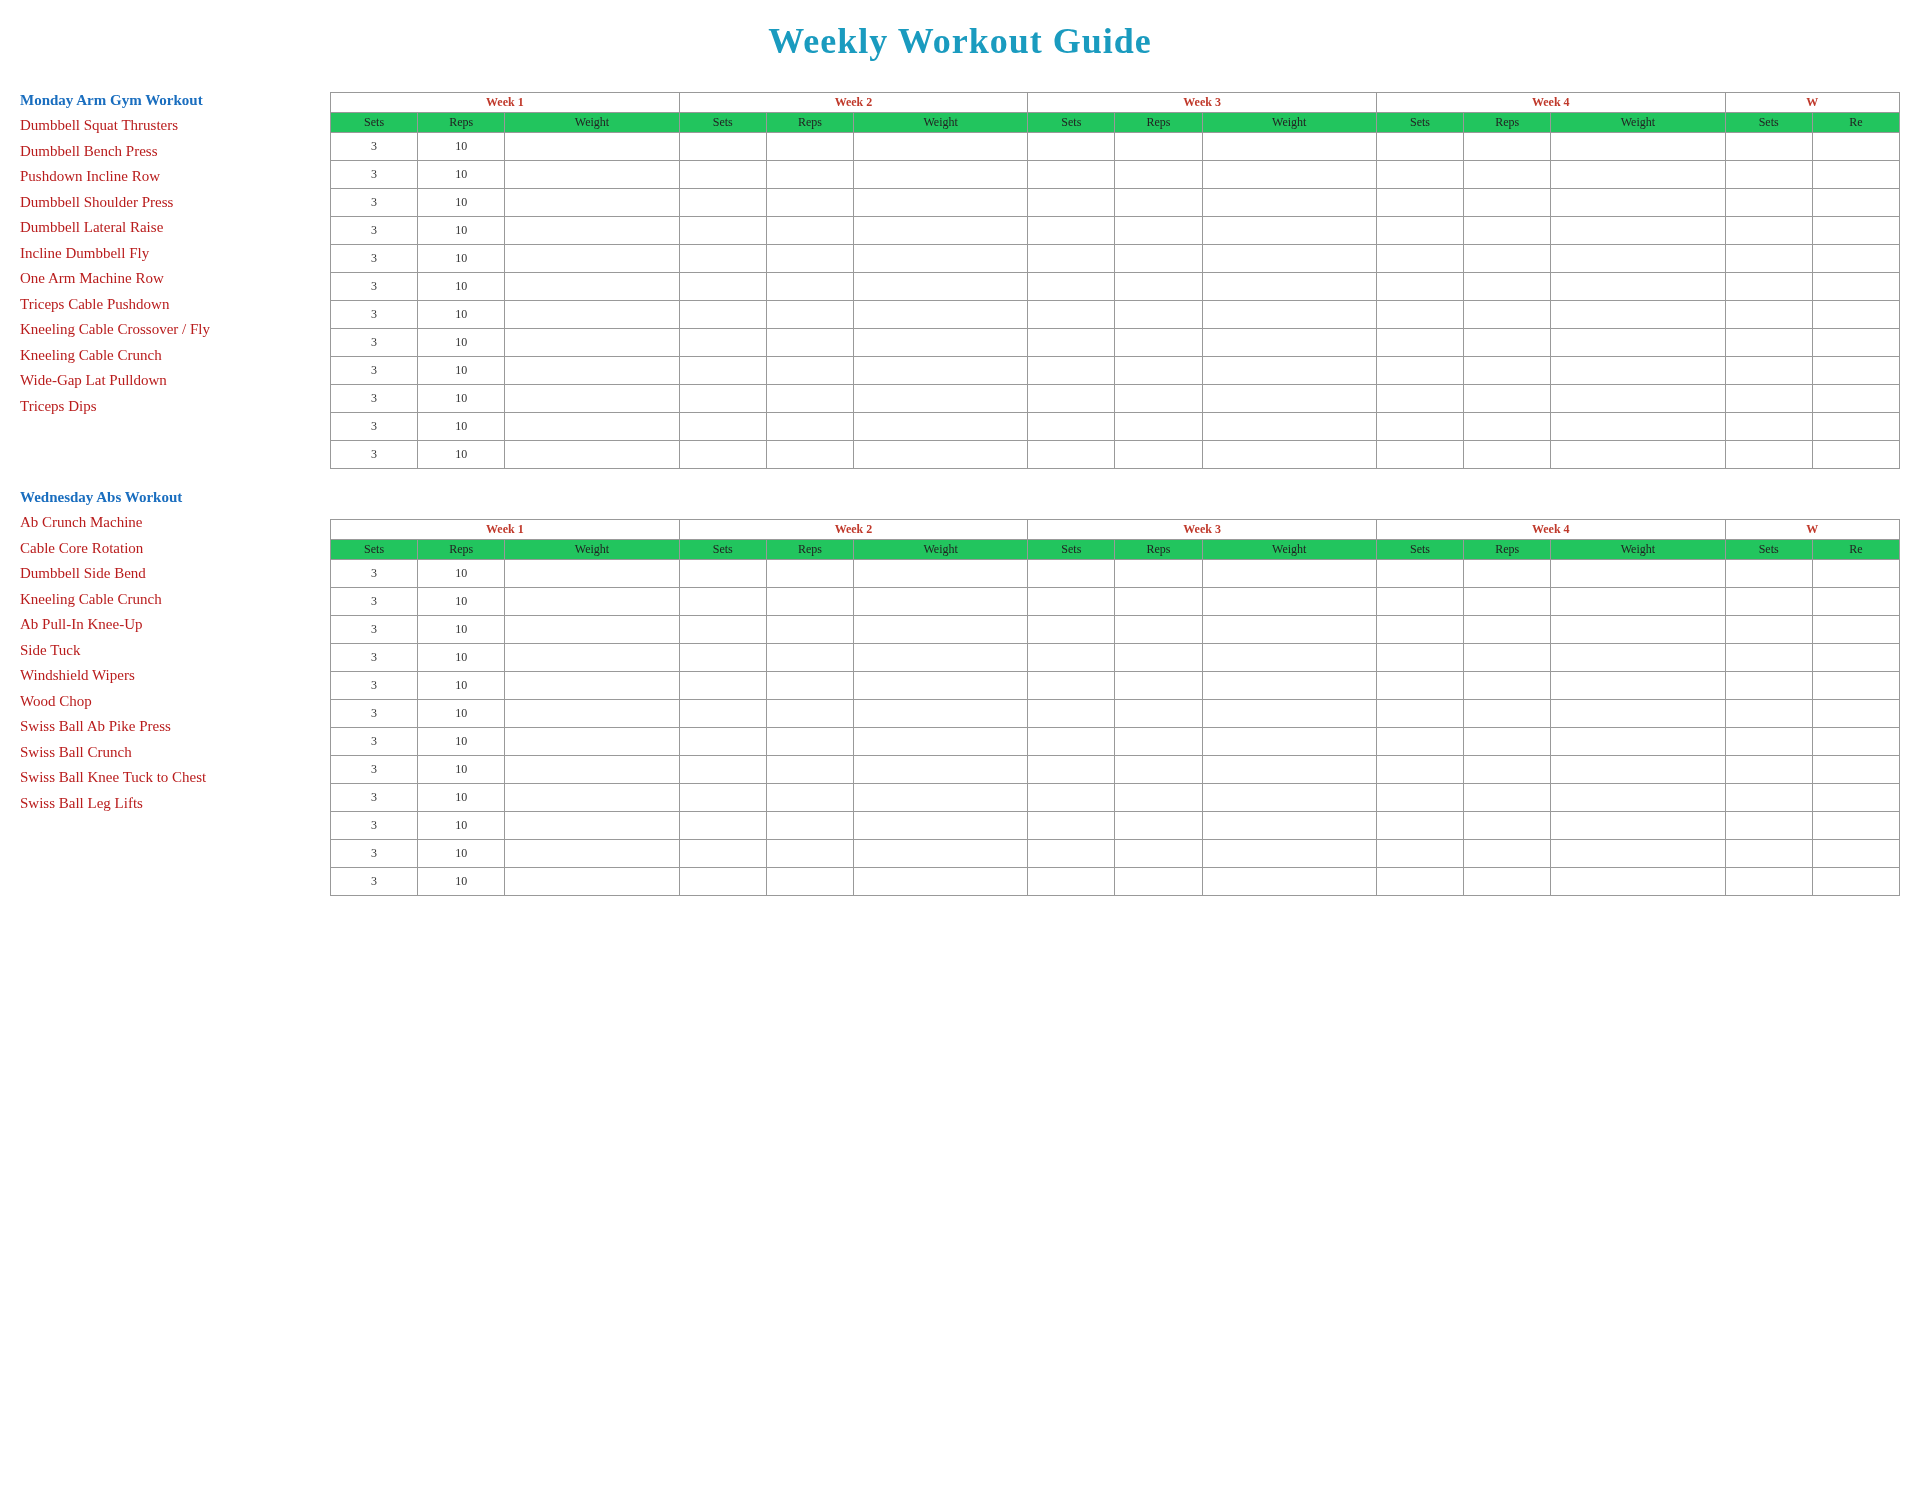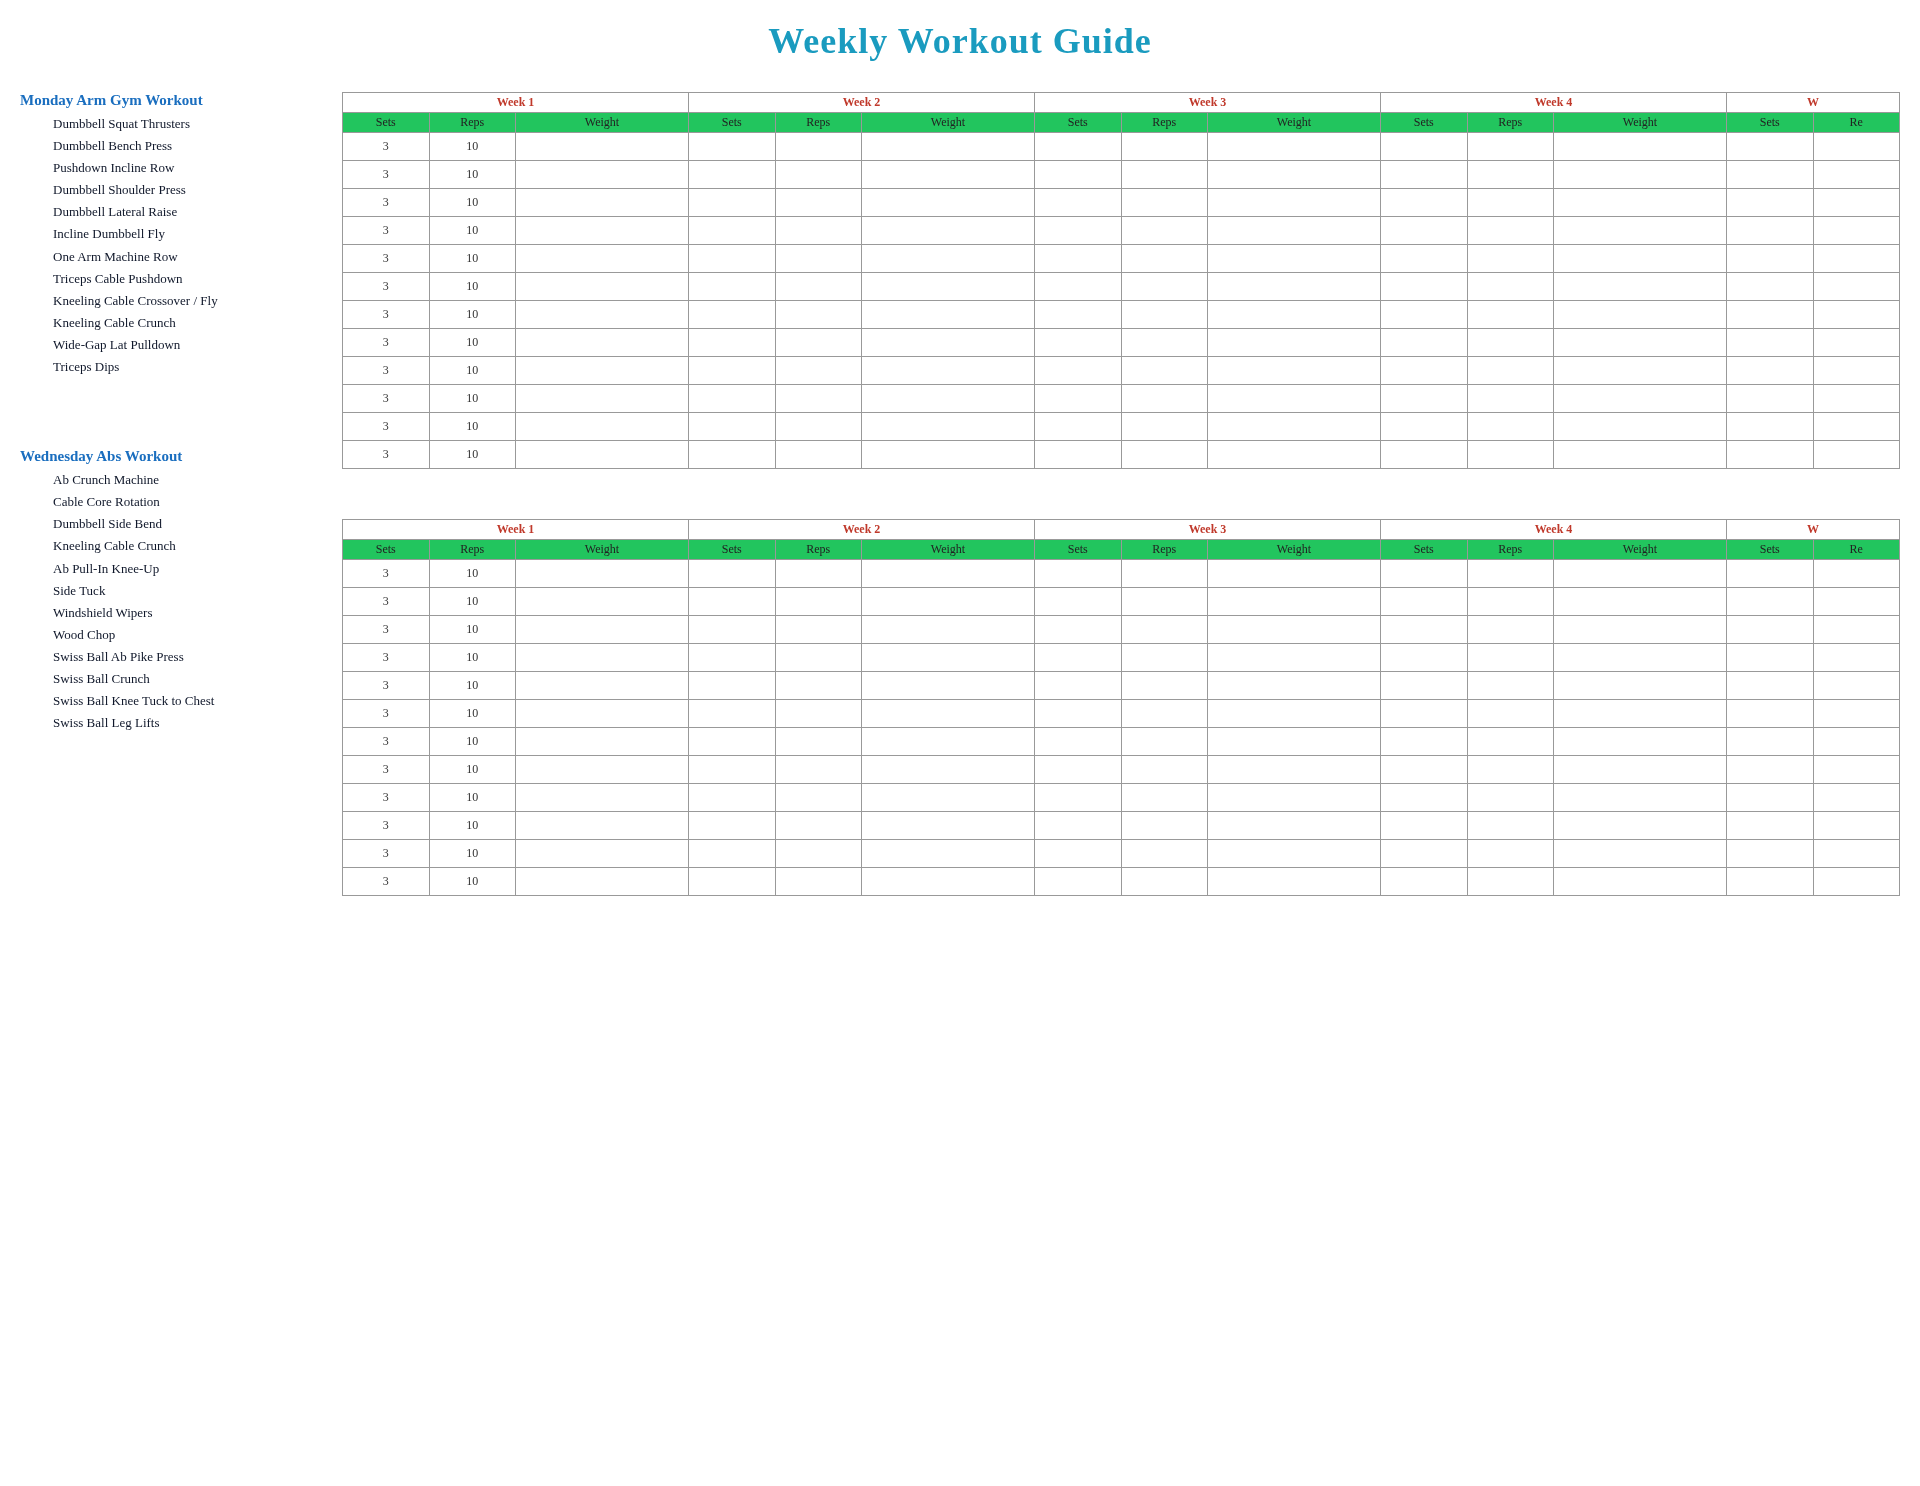--- a/index.html
+++ b/index.html
@@ -15,21 +15,21 @@
       font-size: 36px;
       font-weight: bold;
       color: #1a9bbf;
       font-family: Liberation Serif, serif;
       margin-bottom: 30px;
       letter-spacing: 1px;
     }
     .main-layout {
       display: flex;
       flex-direction: row;
-      gap: 12px;
+      gap: 0;
       width: 100%;
     }
     .exercises-col {
       width: 310px;
       min-width: 250px;
       flex-shrink: 0;
       padding-right: 10px;
     }
     .section-title {
       font-size: 15px;
@@ -38,26 +38,25 @@
       margin-bottom: 4px;
       margin-top: 0;
       font-family: 'Comic Sans MS', cursive;
     }
     .exercise-list {
       list-style: none;
       padding: 0;
       margin: 0 0 0 0;
     }
     .exercise-list li {
-      font-size: 13px;
-      color: #0f172a;
+      font-size: 15px;
+      color: #b91c1c;
       line-height: 1.7;
       font-family: 'Comic Sans MS', cursive;
       white-space: nowrap;
-      margin-left: 33px;
     }
     .tables-col {
       flex: 1;
       overflow: hidden;
     }
     .workout-table {
       border-collapse: collapse;
       width: 100%;
       margin-bottom: 0;
       padding-left: 28px;

